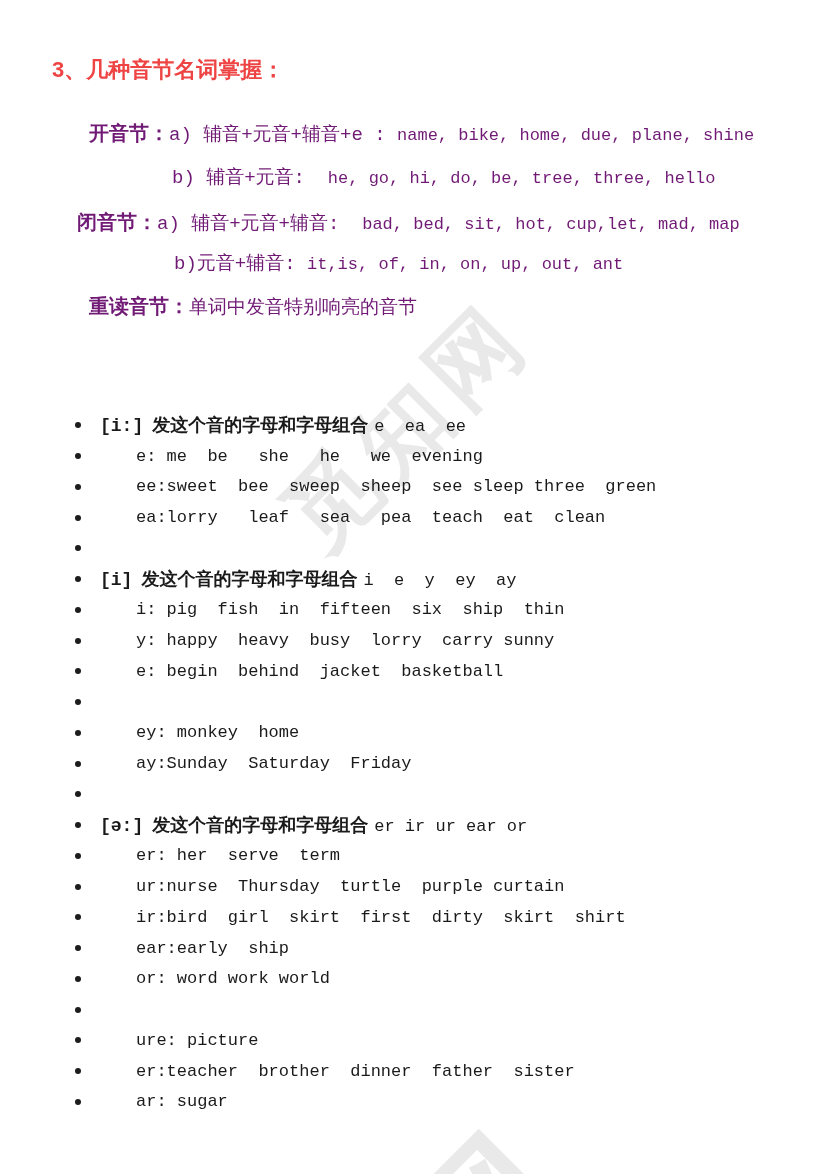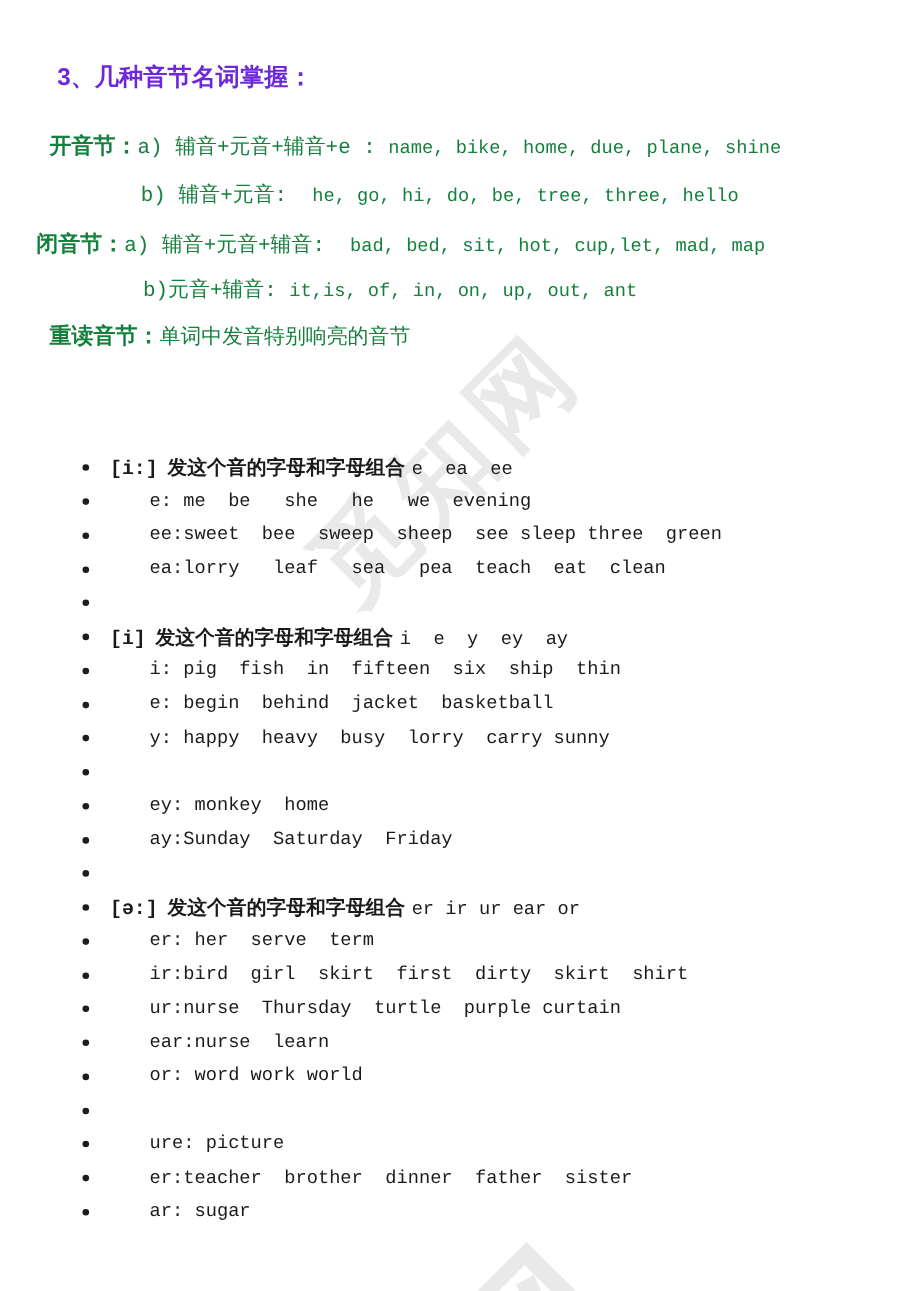--- a/index.html
+++ b/index.html
@@ -12,28 +12,28 @@
 
   
   .wm{position:absolute;z-index:0;color:rgba(0,0,0,0.085);font-family:var(--sans);
       font-weight:700;white-space:nowrap;user-select:none;pointer-events:none;}
   .wm-main{left:256px;top:379px;font-size:90px;line-height:94px;letter-spacing:10px;
            transform:rotate(-45deg);}
   .wm-part{left:403px;top:1145px;width:160px;height:160px;font-size:160px;line-height:160px;
            transform:rotate(-45deg);}
 
   
-  .h{position:absolute;z-index:1;font-weight:700;color:#6d28d9;font-size:22px;line-height:28px;
+  .h{position:absolute;z-index:1;font-weight:700;color:#ef4444;font-size:22px;line-height:28px;
      white-space:pre;}
   .h3{left:52px;top:56px;}
   .h4{left:50px;top:355px;}
 
   
   #syl-rows{position:absolute;inset:0;z-index:1;}
-  .syl-row{position:absolute;white-space:pre;color:#15803d;line-height:26px;}
+  .syl-row{position:absolute;white-space:pre;color:#701a75;line-height:26px;margin-left:44px;}
   .syl-row:nth-child(1){top:120px;left:45px;}
   .syl-row:nth-child(2){top:165px;left:128px;}
   .syl-row:nth-child(3){top:209px;left:33px;text-align:right;}
   .syl-row:nth-child(4){top:251px;left:130px;}
   .syl-row:nth-child(5){top:293px;left:45px;}
   .syl-row .lbl{font-family:var(--sans);font-weight:700;font-size:20px;}
   .syl-row .cn{font-family:var(--mono);font-size:19px;}
   .syl-row .en{font-family:var(--mono);font-size:17px;}
   .syl-row .plain{font-family:var(--sans);font-weight:400;font-size:19px;}
 
@@ -90,25 +90,25 @@
       <div class="prow hdr">
         <span class="dot"></span>
         <span class="ptext"><span class="sym">[i]</span><span class="zh">发这个音的字母和字母组合</span><span class="tail">i  e  y  ey  ay</span></span>
       </div>
       <div class="prow sub">
         <span class="dot"></span>
         <span class="ptext">i: pig  fish  in  fifteen  six  ship  thin</span>
       </div>
       <div class="prow sub">
         <span class="dot"></span>
-        <span class="ptext">e: begin  behind  jacket  basketball</span>
+        <span class="ptext">y: happy  heavy  busy  lorry  carry sunny</span>
       </div>
       <div class="prow sub">
         <span class="dot"></span>
-        <span class="ptext">y: happy  heavy  busy  lorry  carry sunny</span>
+        <span class="ptext">e: begin  behind  jacket  basketball</span>
       </div>
       <div class="prow sub">
         <span class="dot"></span>
       </div>
       <div class="prow sub">
         <span class="dot"></span>
         <span class="ptext">ey: monkey  home</span>
       </div>
       <div class="prow sub">
         <span class="dot"></span>
@@ -120,29 +120,29 @@
       <div class="prow hdr">
         <span class="dot"></span>
         <span class="ptext"><span class="sym">[ə:]</span><span class="zh">发这个音的字母和字母组合</span><span class="tail">er ir ur ear or</span></span>
       </div>
       <div class="prow sub">
         <span class="dot"></span>
         <span class="ptext">er: her  serve  term</span>
       </div>
       <div class="prow sub">
         <span class="dot"></span>
+        <span class="ptext">ur:nurse  Thursday  turtle  purple curtain</span>
+      </div>
+      <div class="prow sub">
+        <span class="dot"></span>
         <span class="ptext">ir:bird  girl  skirt  first  dirty  skirt  shirt</span>
       </div>
       <div class="prow sub">
         <span class="dot"></span>
-        <span class="ptext">ur:nurse  Thursday  turtle  purple curtain</span>
-      </div>
-      <div class="prow sub">
-        <span class="dot"></span>
-        <span class="ptext">ear:nurse  learn</span>
+        <span class="ptext">ear:early  ship</span>
       </div>
       <div class="prow sub">
         <span class="dot"></span>
         <span class="ptext">or: word work world</span>
       </div>
       <div class="prow hdr">
         <span class="dot"></span>
       </div>
       <div class="prow sub">
         <span class="dot"></span>

